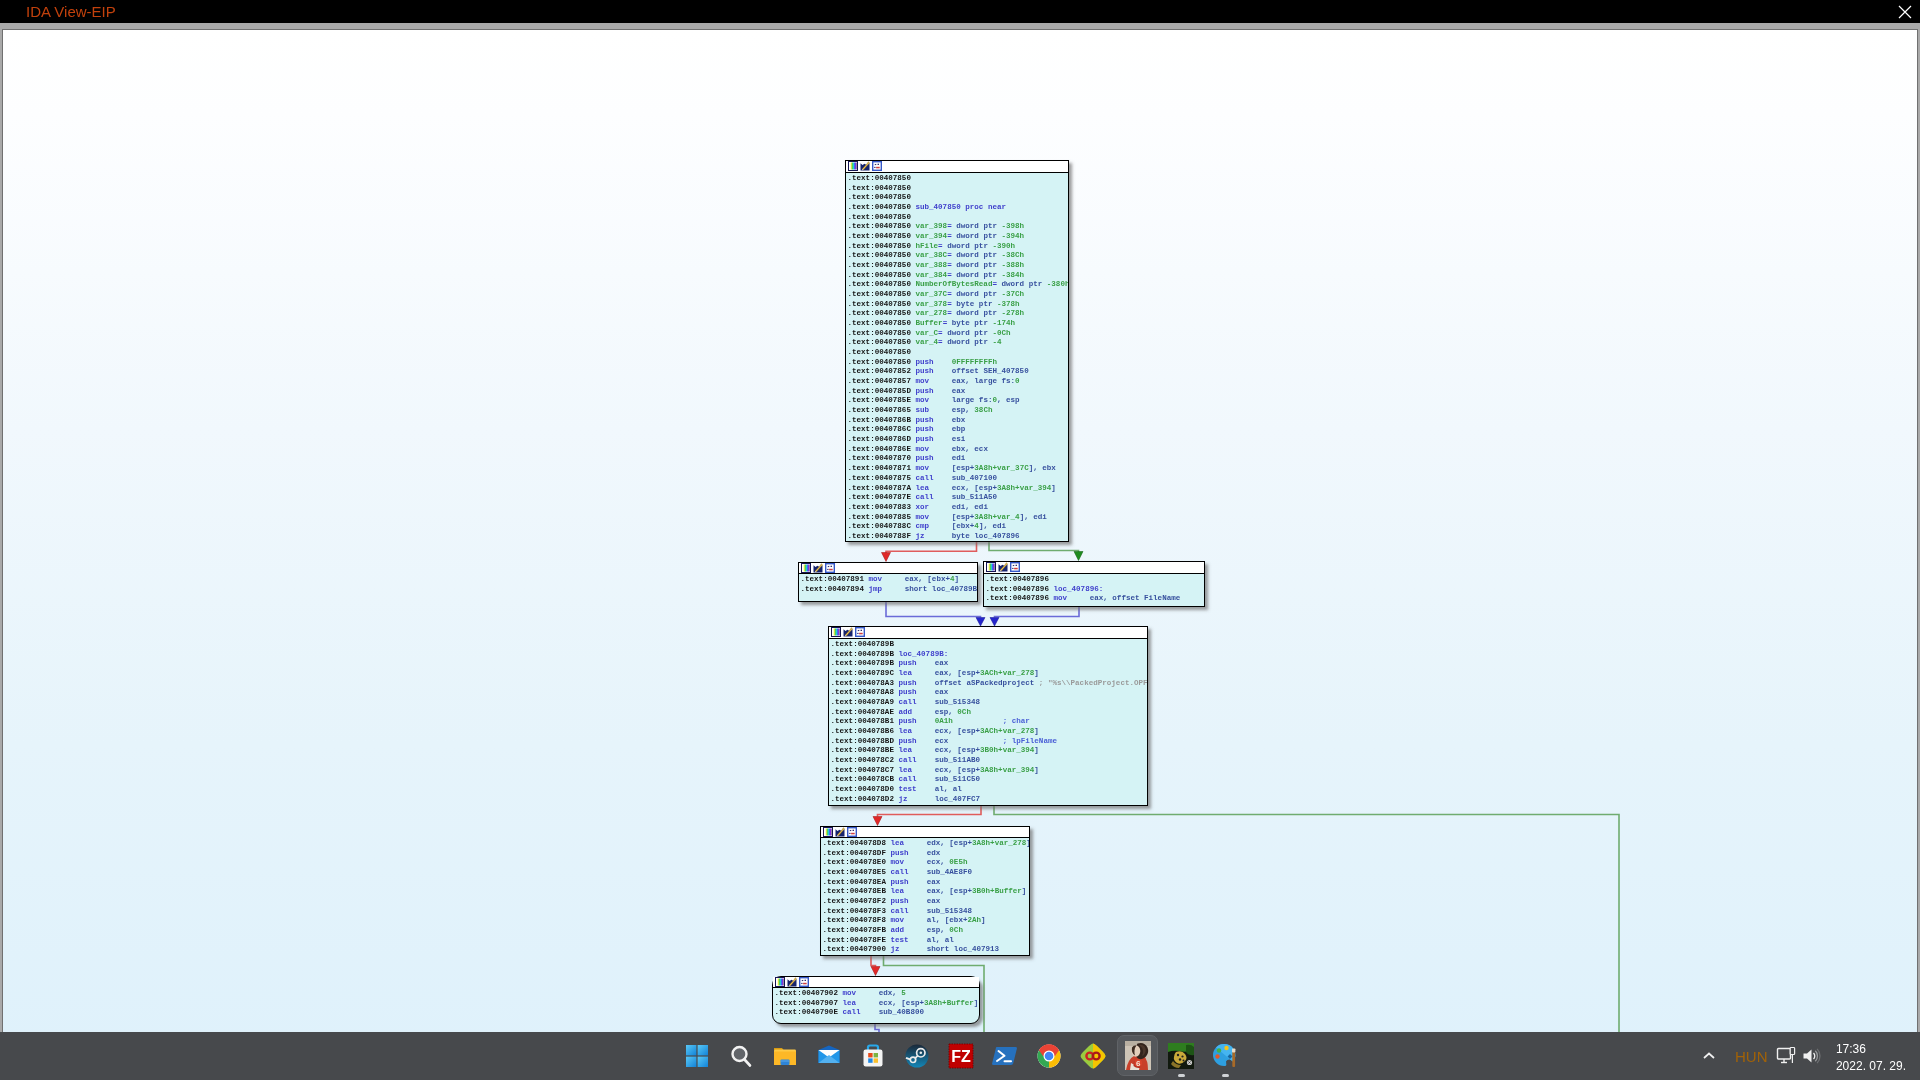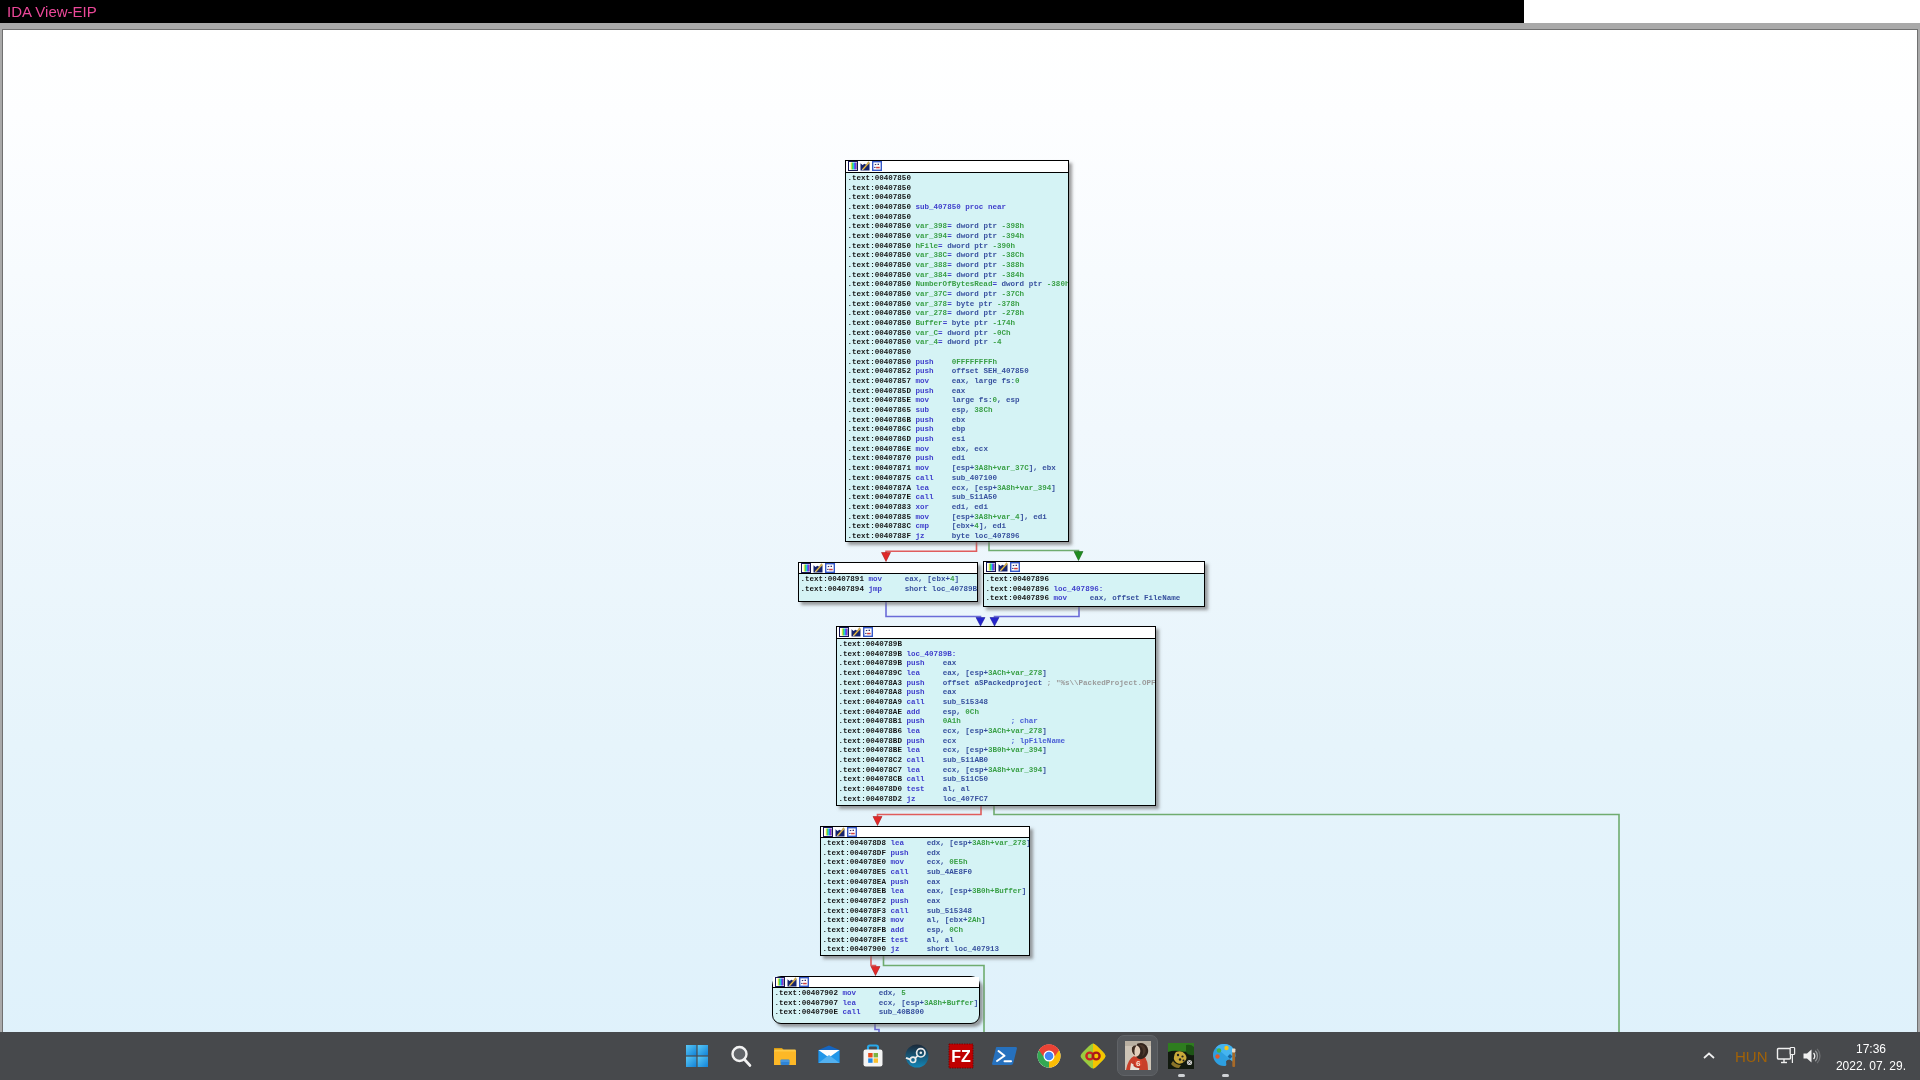--- a/index.html
+++ b/index.html
@@ -1,40 +1,40 @@
 <!DOCTYPE html>
 <html><head>
 <meta charset="utf-8">
 <style>
   * { margin:0; padding:0; box-sizing:border-box; }
   html,body { width:1920px; height:1080px; overflow:hidden; background:#fff; }
   body { position:relative; font-family:"Liberation Sans", sans-serif; }
-  #titlebar { position:absolute; left:0; top:0; width:1524px; height:23px; background:#000; color:#ec4899;
-    font-size:15px; line-height:23px; padding-left:7px; }
+  #titlebar { position:absolute; left:0; top:0; width:1920px; height:23px; background:#000; color:#c2410c;
+    font-size:15px; line-height:23px; padding-left:26px; }
   #closex { position:absolute; right:8px; top:5px; width:14px; height:14px; color:#fff; }
   #frame { position:absolute; left:0; top:23px; width:1920px; height:1057px; background:#a9a9a9; }
   #frameline { position:absolute; left:2px; top:29px; width:1916px; height:1051px; background:#707070; }
   #client { position:absolute; left:3px; top:30px; width:1914px; height:1050px;
     background:linear-gradient(180deg,#ffffff 0%,#fdfeff 8%,#f1f8fd 38%,#e6f4fb 68%,#def1fb 100%); }
   #edges { position:absolute; left:0; top:0; width:1920px; height:1080px; }
   .node { position:absolute; border:1.5px solid #000; background:#d5f3f5;
     box-shadow:3px 3px 3px rgba(110,110,110,0.68); }
   .nt { height:11.5px; background:#fff; border-bottom:1.5px solid #000; display:flex; align-items:center;
     padding-left:1.5px; }
   .nt svg { display:block; margin-right:0; }
   .nb { will-change:transform; font-family:"Liberation Mono", monospace; font-size:7.55px; line-height:9.67px; font-weight:bold;
     color:#161616; white-space:pre; padding:1px 0 0 1.5px; overflow:hidden; }
   .nb i { font-style:normal; }
   i.m { color:#4040cc; }
   i.o { color:#37509e; }
   i.g { color:#3aa047; }
   i.c { color:#9a9a9a; }
   i.cb { color:#4a5fd6; }
   #taskbar { position:absolute; left:0; top:1032px; width:1920px; height:48px; background:#47494c; }
-  #clock { position:absolute; right:14px; top:1041px; text-align:center; color:#fff; font-size:12px; line-height:16.5px; }
+  #clock { position:absolute; right:14px; top:1041px; text-align:left; color:#fff; font-size:12px; line-height:16.5px; }
 </style>
 </head>
 <body>
 <div id="titlebar">IDA View-EIP</div>
 <svg id="closex" viewBox="0 0 14 14">
     <path d="M1 1 L13 13 M13 1 L1 13" stroke="#fff" stroke-width="1.2"></path>
   </svg>
 <div id="frame"></div>
 <div id="frameline"></div>
 <div id="client"></div>
@@ -179,21 +179,21 @@
         <path d="M2.6 3.4 l1.5-0.7 0.3 1 -1.5 0.5 Z" fill="#1a1a60"></path>
         <rect x="5.6" y="2.7" width="1.3" height="1.3" fill="#1a1a60"></rect>
         <rect x="4.1" y="5.8" width="3.6" height="1.5" fill="#d04040"></rect>
         <rect x="2.1" y="5.9" width="1.5" height="0.9" fill="#1a1a60"></rect>
       </svg>
     </div>
     <pre class="nb">.text:00407896
 .text:00407896 <i class="m">loc_407896:</i>
 .text:00407896 <i class="m">mov</i>     <i class="o">eax, offset FileName</i></pre>
   </div>
-<div class="node" id="b4" style="left:828px; top:626px; width:320px; height:179.5px;margin-left:8px;">
+<div class="node" id="b4" style="left:828px; top:626px; width:320px; height:179.5px;">
     <div class="nt">
       <svg width="10" height="10" style="margin-right:2px" viewBox="0 0 10 10">
         <rect x="0.5" y="0.5" width="9" height="9" fill="#fff" stroke="#141452"></rect>
         <rect x="1.5" y="1.5" width="7" height="7" fill="url(#rg)"></rect>
       </svg>
       <svg width="10" height="10" style="margin-right:2px" viewBox="0 0 10 10">
         <path d="M0.5 2.2 L2.5 4 L4.5 2.8 L7 4.2 L9.5 2.2 V9.5 H0.5 Z" fill="#16246e"></path>
         <path d="M2 8.2 L7.2 2.6 L8.4 0.8 L9.6 1.9 L8.2 3.3 L3.6 8.8 Z" fill="#ecc258" stroke="#8a6a1a" stroke-width="0.5"></path>
         <path d="M2 8.2 L3.6 8.8 L2.2 9.2 Z" fill="#fff"></path>
       </svg>

